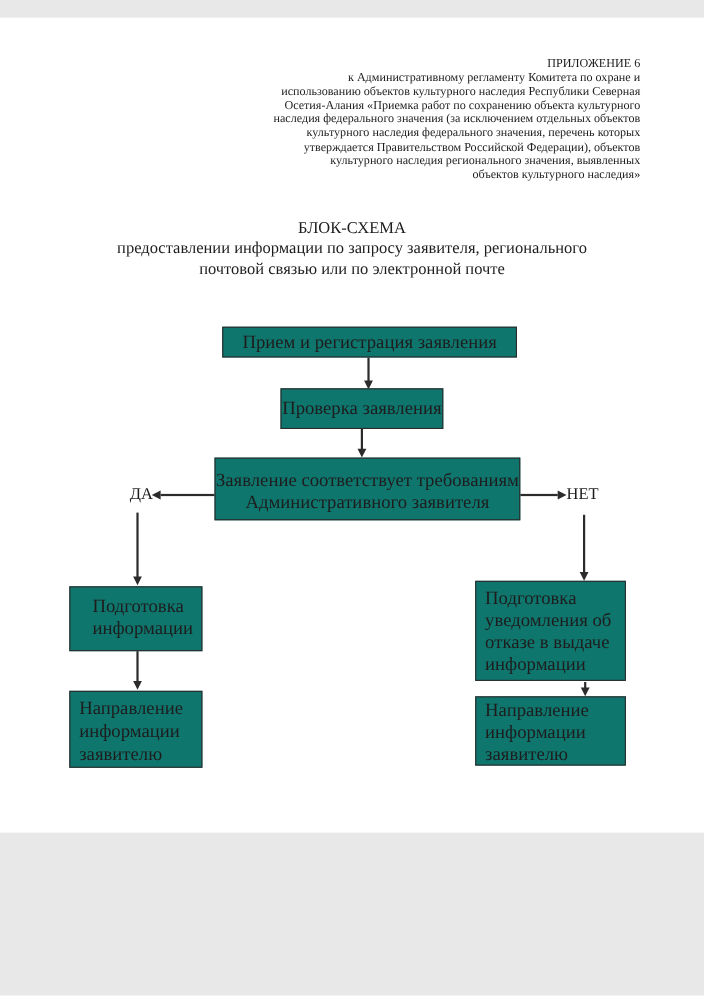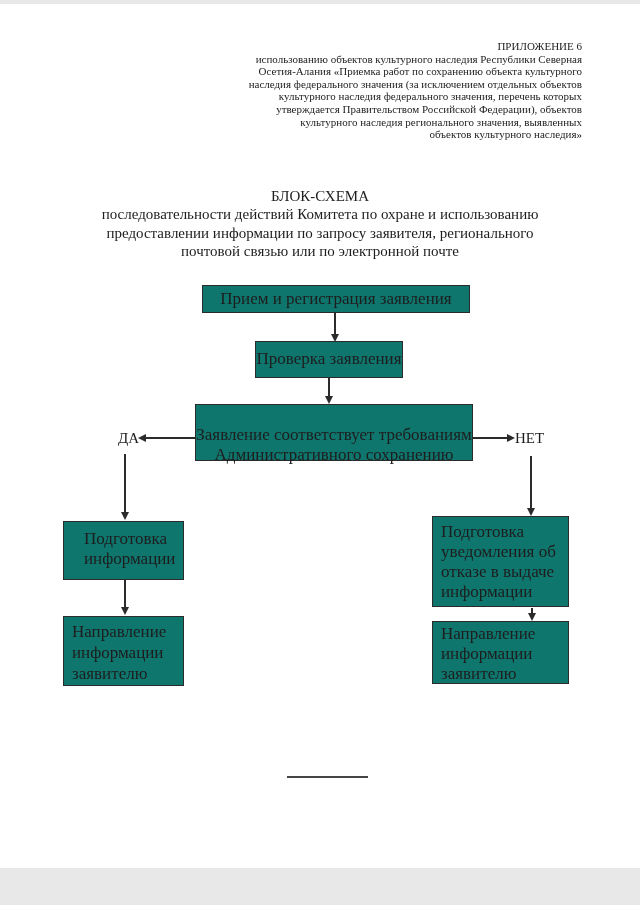--- a/index.html
+++ b/index.html
@@ -1,39 +1,39 @@
 <!DOCTYPE html>
 <html><head>
 <meta charset="utf-8">
 <style>
   html,body{margin:0;padding:0;background:#e8e8e8;}
   .page{
-    position:relative;width:640px;height:864px;background:#ffffff;
+    position:relative;width:640px;height:741px;background:#ffffff;
     font-family:"Liberation Serif", serif;color:#1d1d1d;overflow:hidden;
-    margin:4px auto;
+    margin:16px auto;
   }
   
   .header{
     position:absolute;top:36px;right:58px;width:362px;
     text-align:right;font-size:11px;line-height:12.6px;
   }
   .header .hline{white-space:nowrap;}
   
   .title{
     position:absolute;top:183px;left:0;width:640px;text-align:center;
     font-weight:normal;font-size:15px;line-height:18.4px;
   }
   
   .box{
     position:absolute;border:1.5px solid #2b2b2b;box-sizing:border-box;
     font-size:17px;background:#0f766e;
   }
   .box-reception{left:202px;top:281px;width:268px;height:28px;text-align:center;line-height:25px;}
   .box-check{left:255px;top:337px;width:148px;height:37px;text-align:center;line-height:33px;}
-  .box-decision{left:195px;top:400px;width:278px;height:57px;text-align:center;padding-top:20px;line-height:19.5px;}
+  .box-decision{left:195px;top:400px;width:278px;height:57px;text-align:center;padding-top:10px;line-height:19.5px;}
   .box-prep-info{left:63px;top:517px;width:121px;height:59px;padding:7px 0 0 20px;line-height:20px;}
   .box-send-left{left:63px;top:612px;width:121px;height:70px;padding:4px 0 0 8px;line-height:21px;}
   .box-prep-refusal{left:432px;top:512px;width:137px;height:91px;padding:5px 0 0 8px;line-height:20px;}
   .box-send-right{left:432px;top:617px;width:137px;height:63px;padding:2px 0 0 8px;line-height:20px;}
   
   .branch-label{position:absolute;font-size:15px;}
   .label-yes{left:118px;top:426px;}
   .label-no{left:515px;top:426px;}
   
   .vline{position:absolute;width:2px;background:#2b2b2b;}
@@ -58,49 +58,49 @@
     content:"";position:absolute;left:25px;top:-1px;width:40px;height:3px;background:#9a9a9a;
   }
 </style>
 </head>
 <body>
 
 <div class="page">
 
   <div class="header">
     <div class="hline">ПРИЛОЖЕНИЕ 6</div>
+    <div class="hline">к Административному регламенту Комитета по охране и</div>
     <div class="hline">использованию объектов культурного наследия Республики Северная</div>
     <div class="hline">Осетия-Алания «Приемка работ по сохранению объекта культурного</div>
     <div class="hline">наследия федерального значения (за исключением отдельных объектов</div>
     <div class="hline">культурного наследия федерального значения, перечень которых</div>
     <div class="hline">утверждается Правительством Российской Федерации), объектов</div>
     <div class="hline">культурного наследия регионального значения, выявленных</div>
     <div class="hline">объектов культурного наследия»</div>
   </div>
 
   <div class="title">
     <div>БЛОК-СХЕМА</div>
-    <div>последовательности действий Комитета по охране и использованию</div>
     <div>предоставлении информации по запросу заявителя, регионального</div>
     <div>почтовой связью или по электронной почте</div>
   </div>
 
   <div class="box box-reception">Прием и регистрация заявления</div>
 
   <div class="vline a1-line"></div>
   <div class="head head-down a1-head"></div>
 
   <div class="box box-check">Проверка заявления</div>
 
   <div class="vline a2-line"></div>
   <div class="head head-down a2-head"></div>
 
   <div class="box box-decision">
     <div>Заявление соответствует требованиям</div>
-    <div>Административного сохранению</div>
+    <div>Административного заявителя</div>
   </div>
 
   <div class="hl a3-line"></div>
   <div class="head head-left a3-head"></div>
   <div class="branch-label label-yes">ДА</div>
   <div class="vline a5-line"></div>
   <div class="head head-down a5-head"></div>
 
   <div class="hl a4-line"></div>
   <div class="head head-right a4-head"></div>

